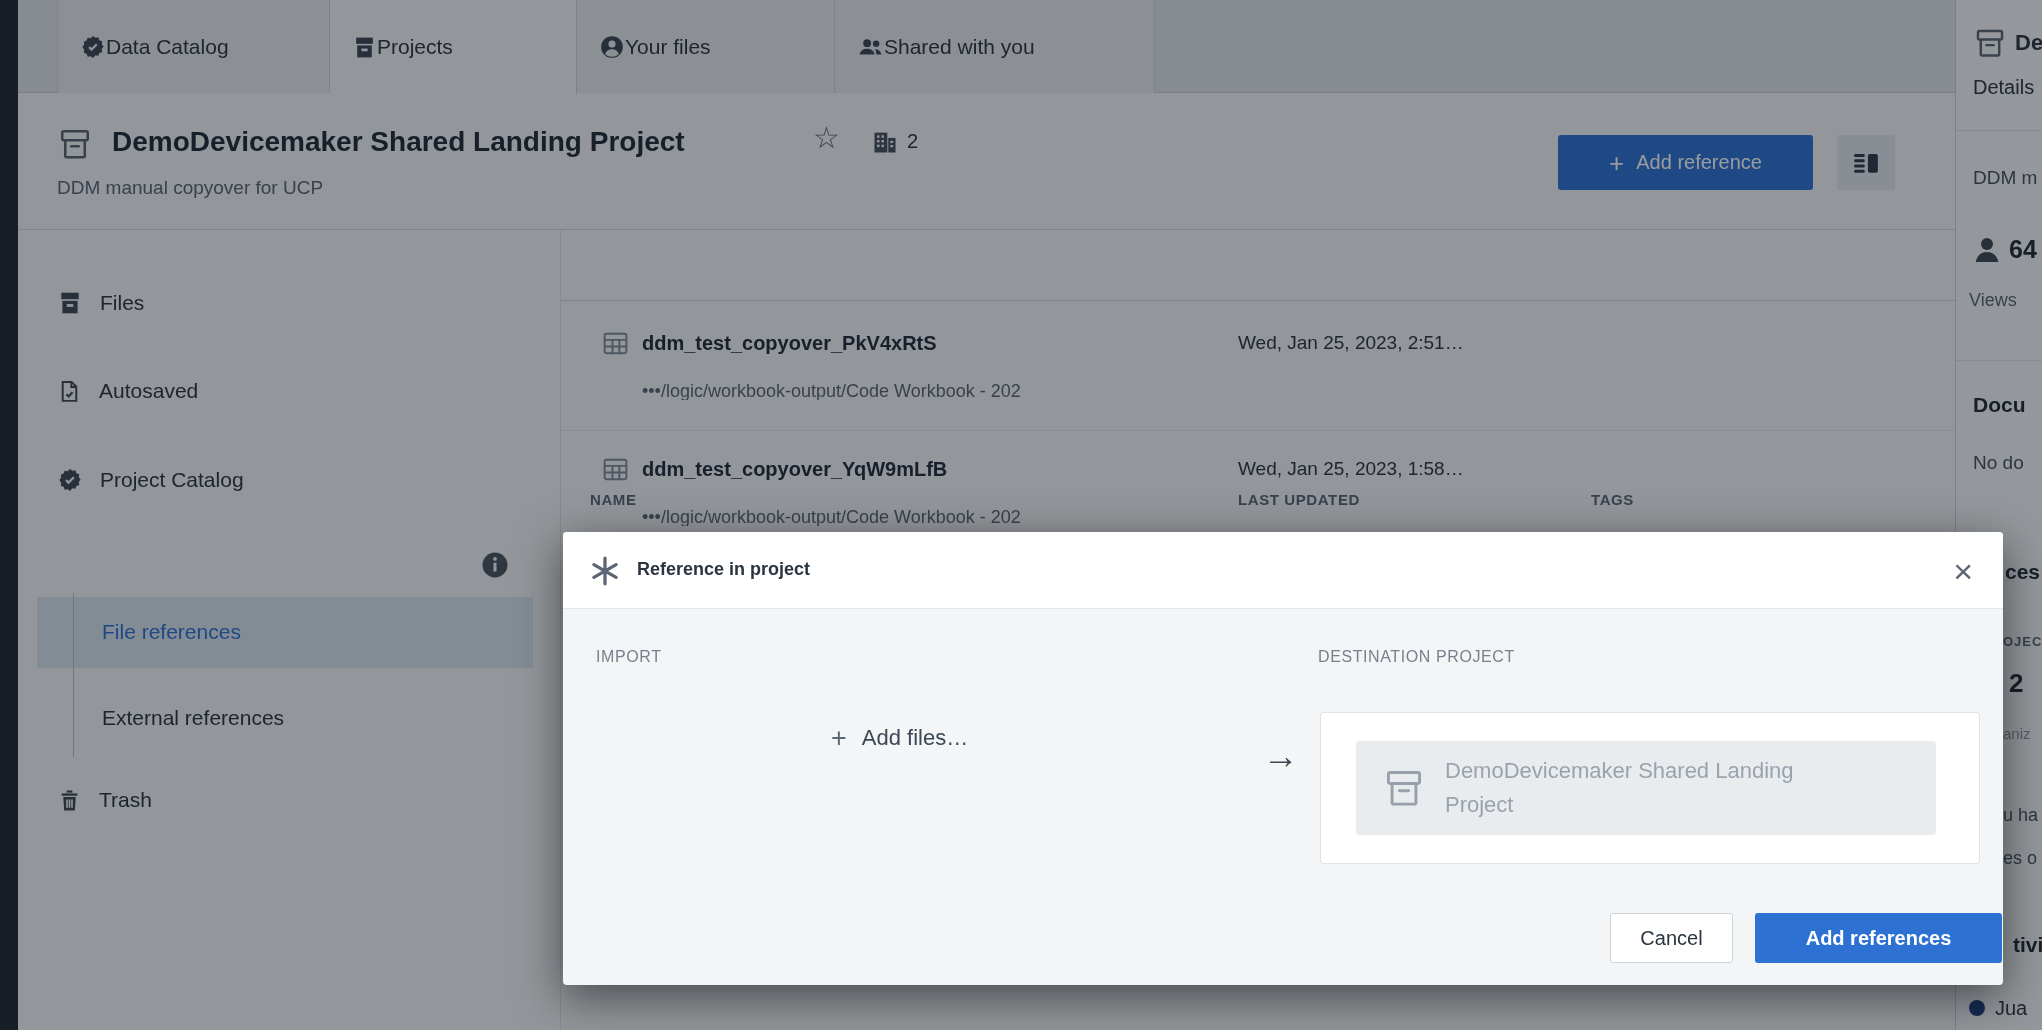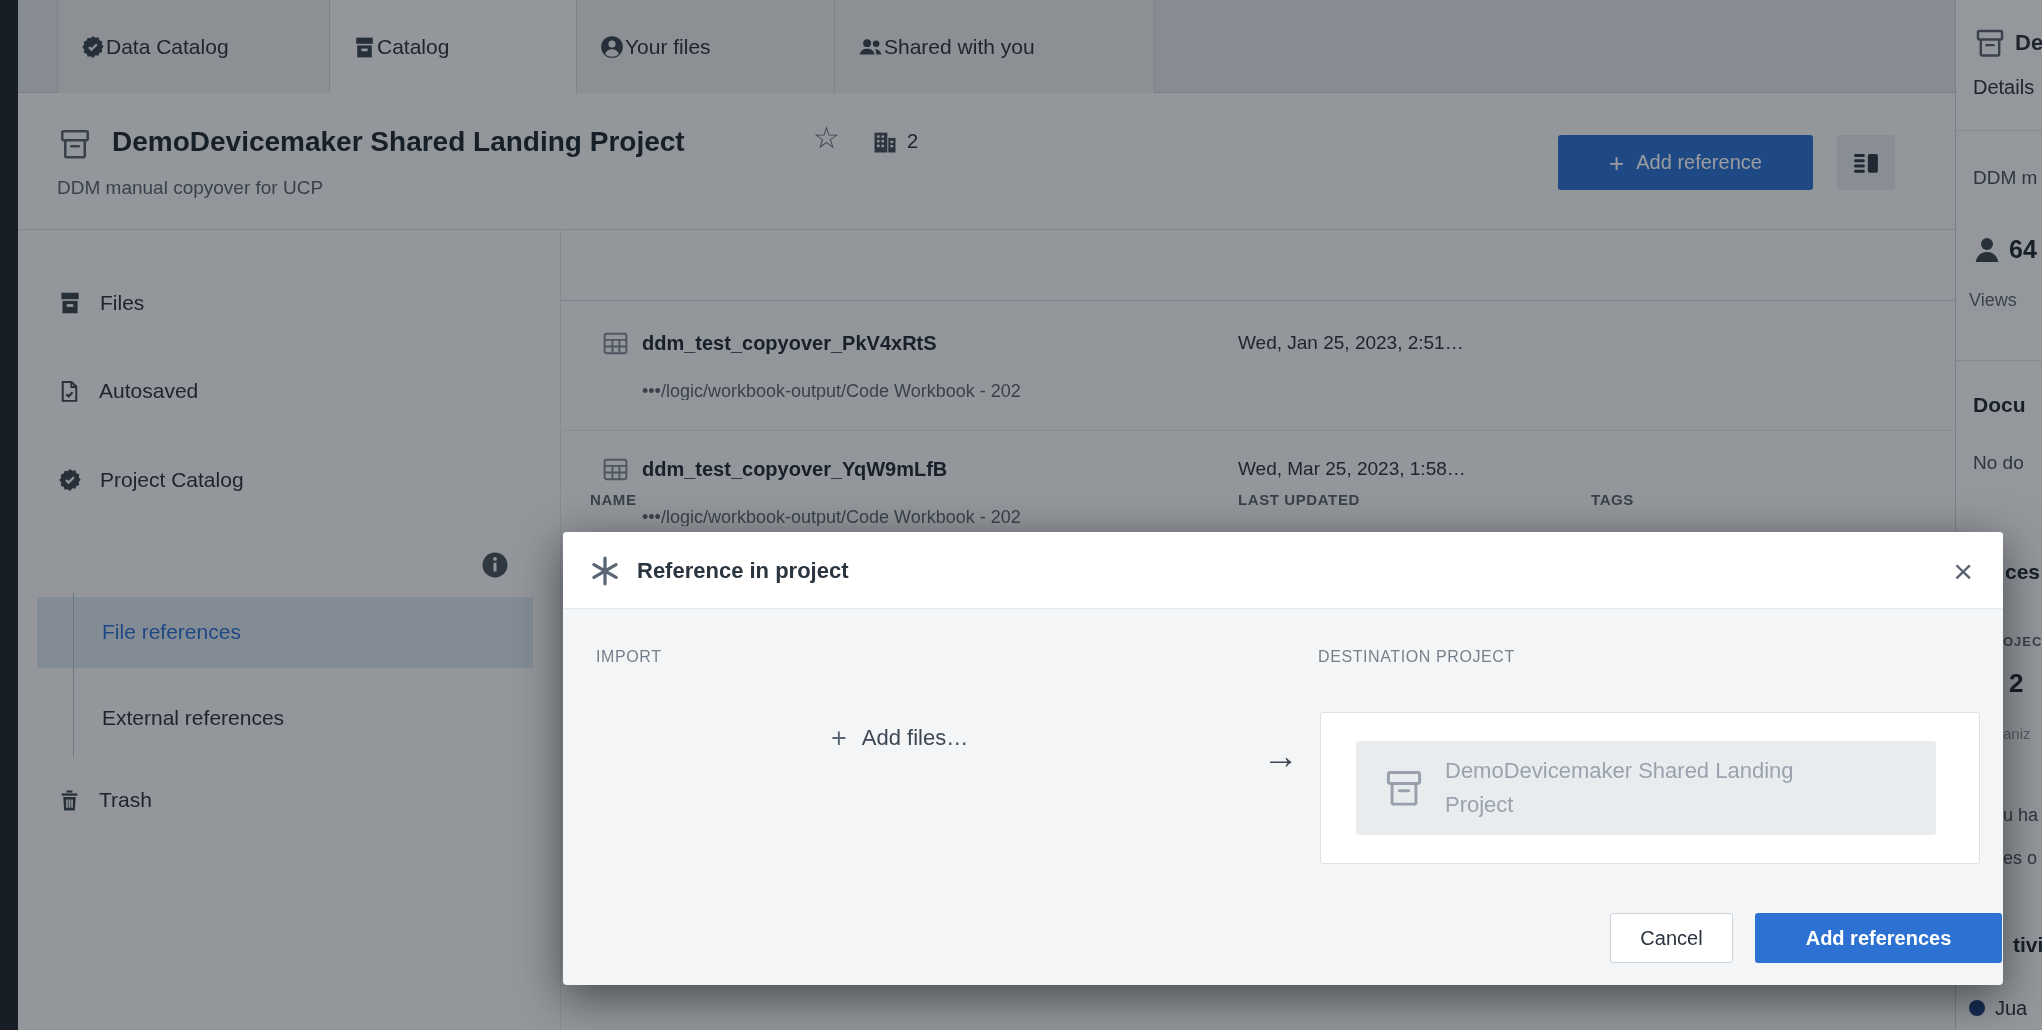--- a/index.html
+++ b/index.html
@@ -77,21 +77,21 @@
 
   
   .overlay{position:absolute;left:0;top:0;width:2042px;height:1030px;
            background:rgba(12,17,23,.42);z-index:50;}
   .modal{position:absolute;left:563px;top:532px;width:1440px;height:453px;
          background:#f3f5f7;border-radius:4px;z-index:100;
          box-shadow:0 12px 45px rgba(8,12,16,.55);}
   .modal-header{position:absolute;left:0;top:0;width:100%;height:77px;background:#fff;
                 border-bottom:1px solid #e4e8eb;border-radius:4px 4px 0 0;box-sizing:border-box;}
   .m-ast{position:absolute;left:24px;top:21px;color:#5a6673;}
-  .m-title{left:74px;top:28px;font-size:22px;font-weight:bold;color:#2b3540;}
+  .m-title{left:74px;top:28px;font-size:18px;font-weight:bold;color:#2b3540;}
   .m-close{position:absolute;right:30px;top:22px;font-size:34px;color:#5a6673;cursor:pointer;line-height:1;}
   .m-label{font-size:16px;font-weight:500;color:#76818d;letter-spacing:.6px;}
   .m-addfiles{position:absolute;left:268px;top:190px;height:32px;display:flex;
               align-items:center;gap:15px;cursor:pointer;}
   .m-addfiles .plus{font-size:27px;color:#5a6673;line-height:1;}
   .m-addfiles .lbl{font-size:22px;color:#3d4854;}
   .m-arrow{left:700px;top:206px;font-size:36px;color:#3d4854;}
   .dest-box{position:absolute;left:757px;top:180px;width:660px;height:152px;background:#fff;
             border:1px solid #dde2e7;border-radius:3px;box-sizing:border-box;cursor:pointer;}
   .dest-chip{position:absolute;left:35px;top:28px;right:43px;height:94px;background:#e9ecef;
@@ -124,21 +124,21 @@
   </div>
 
   <div class="tab tab-projects">
     <span class="ticon">
       <svg width="25" height="25" viewBox="0 0 24 24">
           <path fill="currentColor" d="M4 2.5h16v6H4z"></path>
           <path fill="currentColor" d="M5 10h14v11.5H5z"></path>
           <path fill="#f4f6f8" d="M9 13h6v2.6H9z"></path>
         </svg>
     </span>
-    <span>Catalog</span>
+    <span>Projects</span>
   </div>
 
   <div class="tab tab-yourfiles">
     <span class="ticon">
       <svg width="26" height="26" viewBox="0 0 24 24">
           <circle cx="12" cy="12" r="10" fill="currentColor"></circle>
           <circle cx="12" cy="9.3" r="3.3" fill="#e9edf0"></circle>
           <path d="M5.6 18.6c1-3.1 3.5-4.6 6.4-4.6s5.4 1.5 6.4 4.6a10 10 0 0 1-12.8 0z" fill="#e9edf0"></path>
         </svg>
     </span>
@@ -289,21 +289,21 @@
     <div class="row-line"></div>
 
     <div>
       <span class="ds-icon" style="left:40px;top:225px;">
         <svg width="29" height="29" viewBox="0 0 24 24" fill="none" stroke="currentColor" stroke-width="1.6">
             <rect x="3" y="4" width="18" height="16" rx="1.5"></rect>
             <path d="M3 9h18M9.5 9v11M15.2 9v11M3 14.5h18"></path>
           </svg>
       </span>
       <span class="t row-name" style="left:81px;top:229px;">ddm_test_copyover_YqW9mLfB</span>
-      <span class="t row-date" style="left:677px;top:229px;">Wed, Mar 25, 2023, 1:58…</span>
+      <span class="t row-date" style="left:677px;top:229px;">Wed, Jan 25, 2023, 1:58…</span>
       <span class="t row-path" style="left:81px;top:278px;">•••/logic/workbook-output/Code Workbook - 202</span>
     </div>
   </div>
 
   <div class="rpanel">
     <span class="rp-icon">
       <svg width="34" height="34" viewBox="0 0 24 24" fill="none" stroke="currentColor" stroke-width="1.7">
           <rect x="3.5" y="3.5" width="17" height="6" rx="1"></rect>
           <path d="M5.5 9.5V20a.8.8 0 0 0 .8.8h11.4a.8.8 0 0 0 .8-.8V9.5"></path>
           <path d="M9.5 13.5h5" stroke-linecap="round"></path>

